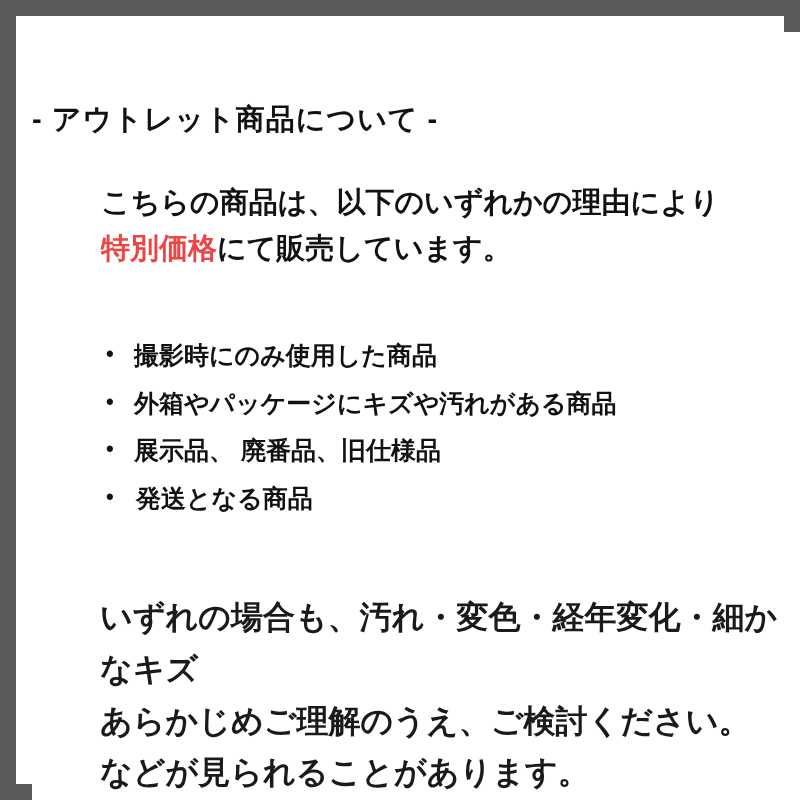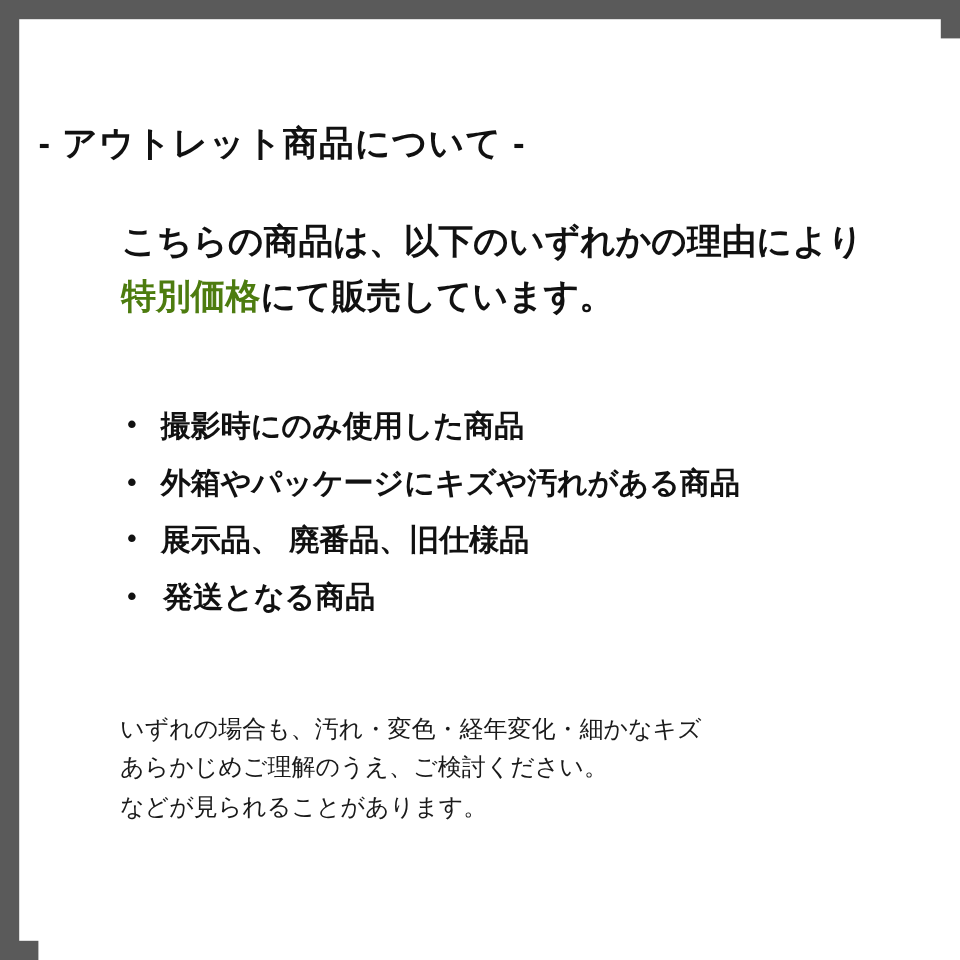--- a/index.html
+++ b/index.html
@@ -49,21 +49,21 @@
     left: 54px;
     top: 148px;
     width: 690px;
     font-size: 29px;
     font-weight: bold;
     color: #111111;
     line-height: 1.58;
     margin-left: 15px;
   }
   .lead .accent {
-    color: #4d7c0f;
+    color: #ef4444;
   }
   .bullets {
     position: absolute;
     left: 54px;
     top: 290px;
     width: 700px;
     list-style: none;
     margin: 16px;
     padding: 0;
     font-size: 25px;
@@ -85,23 +85,24 @@
   }
   .bullets li .cont {
     display: block;
     padding-left: 2px;
   }
   .note {
     position: absolute;
     left: 68px;
     top: 560px;
     width: 690px;
-    font-size: 20px;
+    font-size: 32px;
     color: #1a1a1a;
     line-height: 1.62;
+    font-weight: bold;
   }
   .note p {
     margin: 0;
   }
 </style>
 </head>
 <body>
 
 <div class="frame">
   <div class="sheet">

